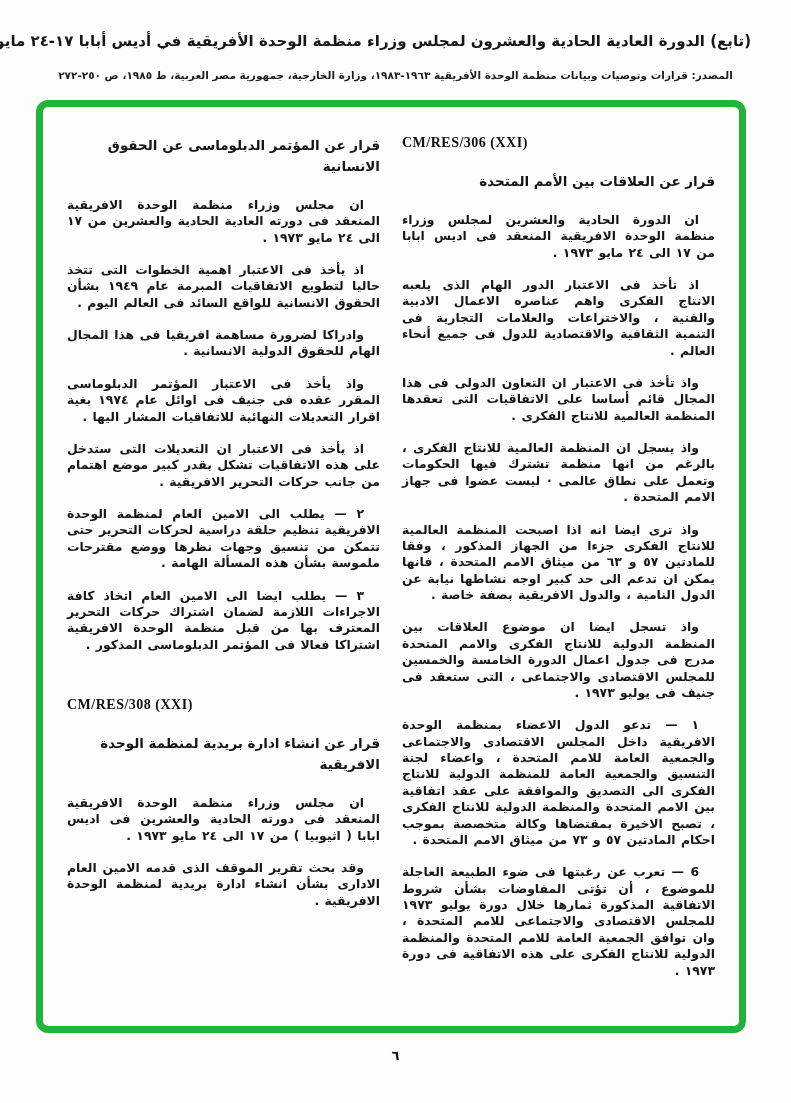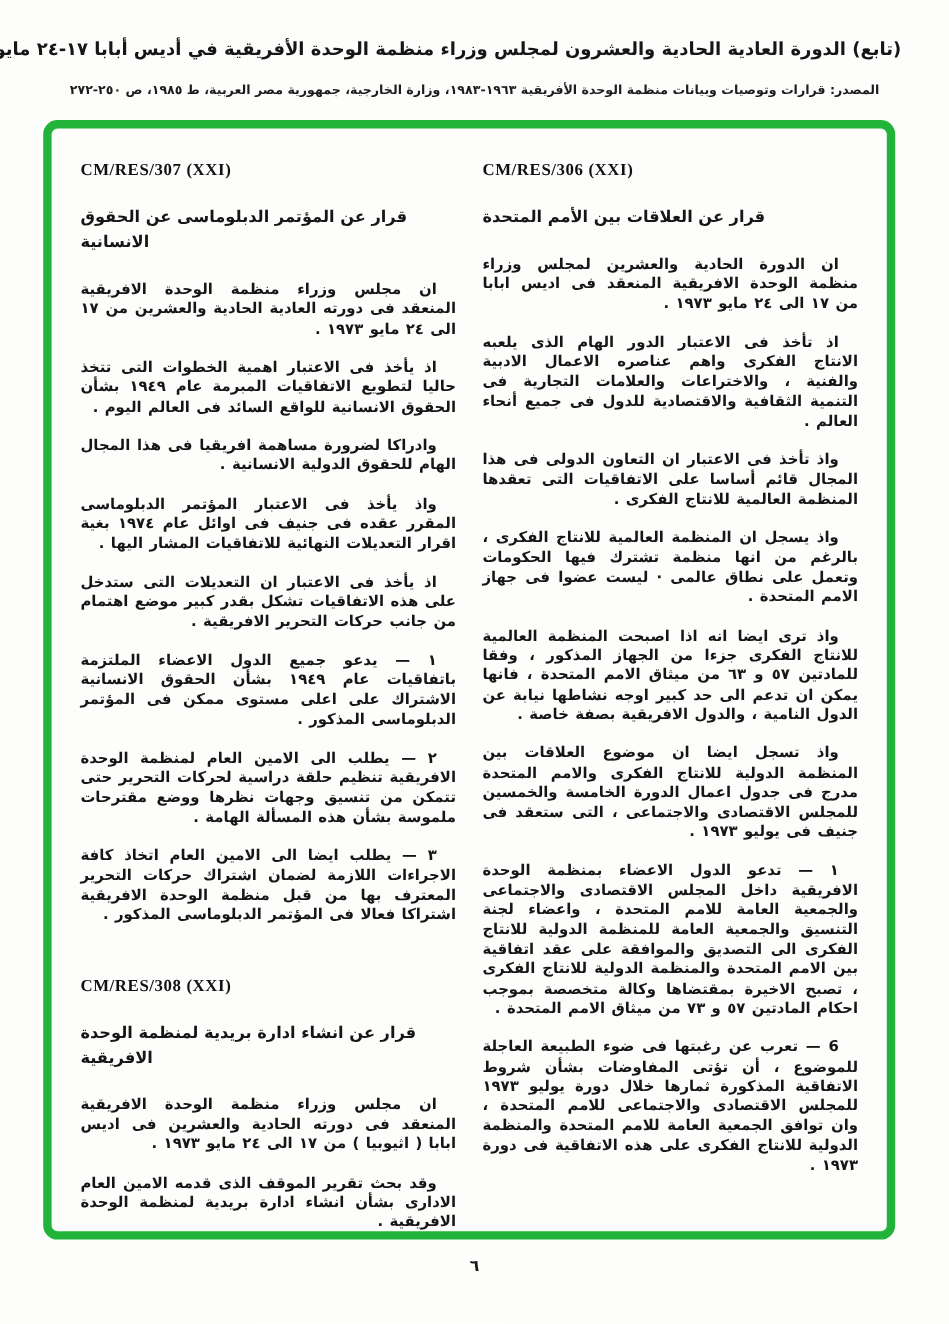--- a/index.html
+++ b/index.html
@@ -67,21 +67,21 @@
     direction: ltr;
     text-align: left;
     font-family: "Liberation Serif", serif;
     font-size: 14px;
     font-weight: bold;
     letter-spacing: 0.5px;
     margin-bottom: 20px;
     color: #111;
   }
   .res-title {
-    text-align: left;
+    text-align: right;
     font-weight: bold;
     font-size: 13.5px;
     line-height: 1.55;
     margin-bottom: 20px;
   }
   .res-body p {
     direction: rtl;
     text-align: justify;
     text-justify: inter-word;
     font-size: 12.4px;
@@ -131,29 +131,27 @@
             <p>واذ ترى ايضا انه اذا اصبحت المنظمة العالمية للانتاج الفكرى جزءا من الجهاز المذكور ، وفقا للمادتين ٥٧ و ٦٣ من ميثاق الامم المتحدة ، فانها يمكن ان تدعم الى حد كبير اوجه نشاطها نيابة عن الدول النامية ، والدول الافريقية بصفة خاصة .</p>
             <p>واذ تسجل ايضا ان موضوع العلاقات بين المنظمة الدولية للانتاج الفكرى والامم المتحدة مدرج فى جدول اعمال الدورة الخامسة والخمسين للمجلس الاقتصادى والاجتماعى ، التى ستعقد فى جنيف فى يوليو ١٩٧٣ .</p>
             <p>١ — تدعو الدول الاعضاء بمنظمة الوحدة الافريقية داخل المجلس الاقتصادى والاجتماعى والجمعية العامة للامم المتحدة ، واعضاء لجنة التنسيق والجمعية العامة للمنظمة الدولية للانتاج الفكرى الى التصديق والموافقة على عقد اتفاقية بين الامم المتحدة والمنظمة الدولية للانتاج الفكرى ، تصبح الاخيرة بمقتضاها وكالة متخصصة بموجب احكام المادتين ٥٧ و ٧٣ من ميثاق الامم المتحدة .</p>
             <p>6 — تعرب عن رغبتها فى ضوء الطبيعة العاجلة للموضوع ، أن تؤتى المفاوضات بشأن شروط الاتفاقية المذكورة ثمارها خلال دورة يوليو ١٩٧٣ للمجلس الاقتصادى والاجتماعى للامم المتحدة ، وان توافق الجمعية العامة للامم المتحدة والمنظمة الدولية للانتاج الفكرى على هذه الاتفاقية فى دورة ١٩٧٣ .</p>
           </div>
         </div>
       </div>
 
       <div class="col">
         <div class="res-block">
-          <div class="res-code">CM/RES/307 (XXI)</div>
           <div class="res-title">قرار عن المؤتمر الدبلوماسى عن الحقوق الانسانية</div>
           <div class="res-body">
             <p>ان مجلس وزراء منظمة الوحدة الافريقية المنعقد فى دورته العادية الحادية والعشرين من ١٧ الى ٢٤ مايو ١٩٧٣ .</p>
             <p>اذ يأخذ فى الاعتبار اهمية الخطوات التى تتخذ حاليا لتطويع الاتفاقيات المبرمة عام ١٩٤٩ بشأن الحقوق الانسانية للواقع السائد فى العالم اليوم .</p>
             <p>وادراكا لضرورة مساهمة افريقيا فى هذا المجال الهام للحقوق الدولية الانسانية .</p>
             <p>واذ يأخذ فى الاعتبار المؤتمر الدبلوماسى المقرر عقده فى جنيف فى اوائل عام ١٩٧٤ بغية اقرار التعديلات النهائية للاتفاقيات المشار اليها .</p>
             <p>اذ يأخذ فى الاعتبار ان التعديلات التى ستدخل على هذه الاتفاقيات تشكل بقدر كبير موضع اهتمام من جانب حركات التحرير الافريقية .</p>
-            <p>١ — يدعو جميع الدول الاعضاء الملتزمة باتفاقيات عام ١٩٤٩ بشأن الحقوق الانسانية الاشتراك على اعلى مستوى ممكن فى المؤتمر الدبلوماسى المذكور .</p>
             <p>٢ — يطلب الى الامين العام لمنظمة الوحدة الافريقية تنظيم حلقة دراسية لحركات التحرير حتى تتمكن من تنسيق وجهات نظرها ووضع مقترحات ملموسة بشأن هذه المسألة الهامة .</p>
             <p>٣ — يطلب ايضا الى الامين العام اتخاذ كافة الاجراءات اللازمة لضمان اشتراك حركات التحرير المعترف بها من قبل منظمة الوحدة الافريقية اشتراكا فعالا فى المؤتمر الدبلوماسى المذكور .</p>
           </div>
         </div>
 
         <div class="res-block">
           <div class="res-code">CM/RES/308 (XXI)</div>
           <div class="res-title">قرار عن انشاء ادارة بريدية لمنظمة الوحدة الافريقية</div>
           <div class="res-body">
             <p>ان مجلس وزراء منظمة الوحدة الافريقية المنعقد فى دورته الحادية والعشرين فى اديس ابابا ( اثيوبيا ) من ١٧ الى ٢٤ مايو ١٩٧٣ .</p>

